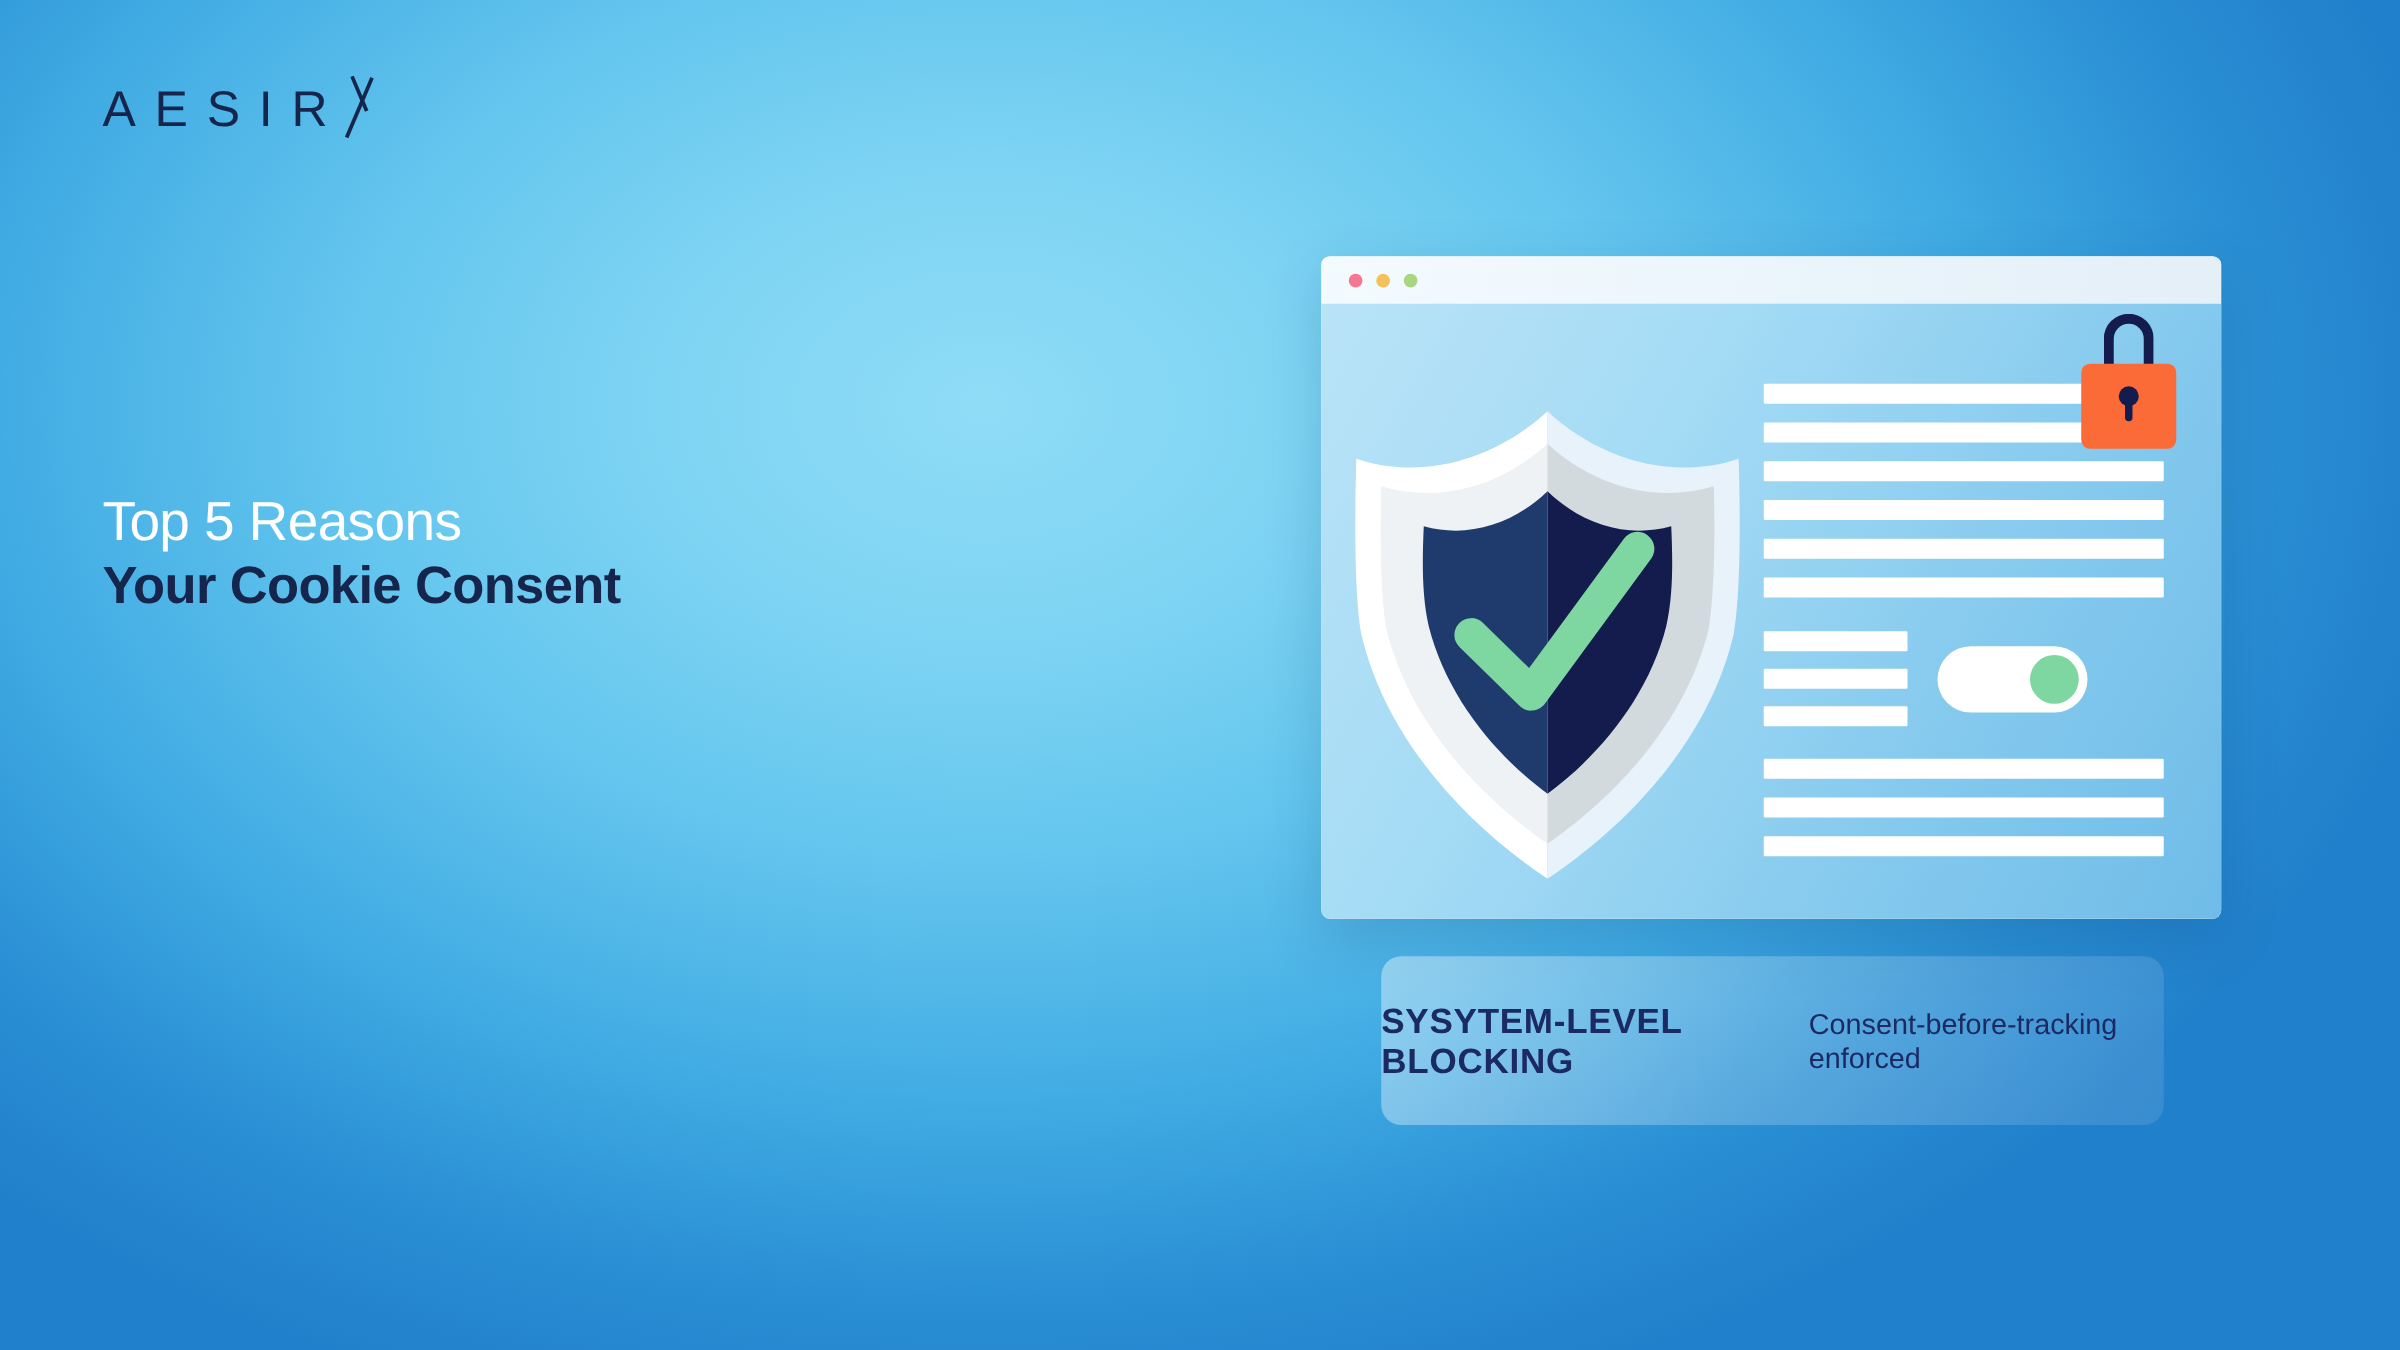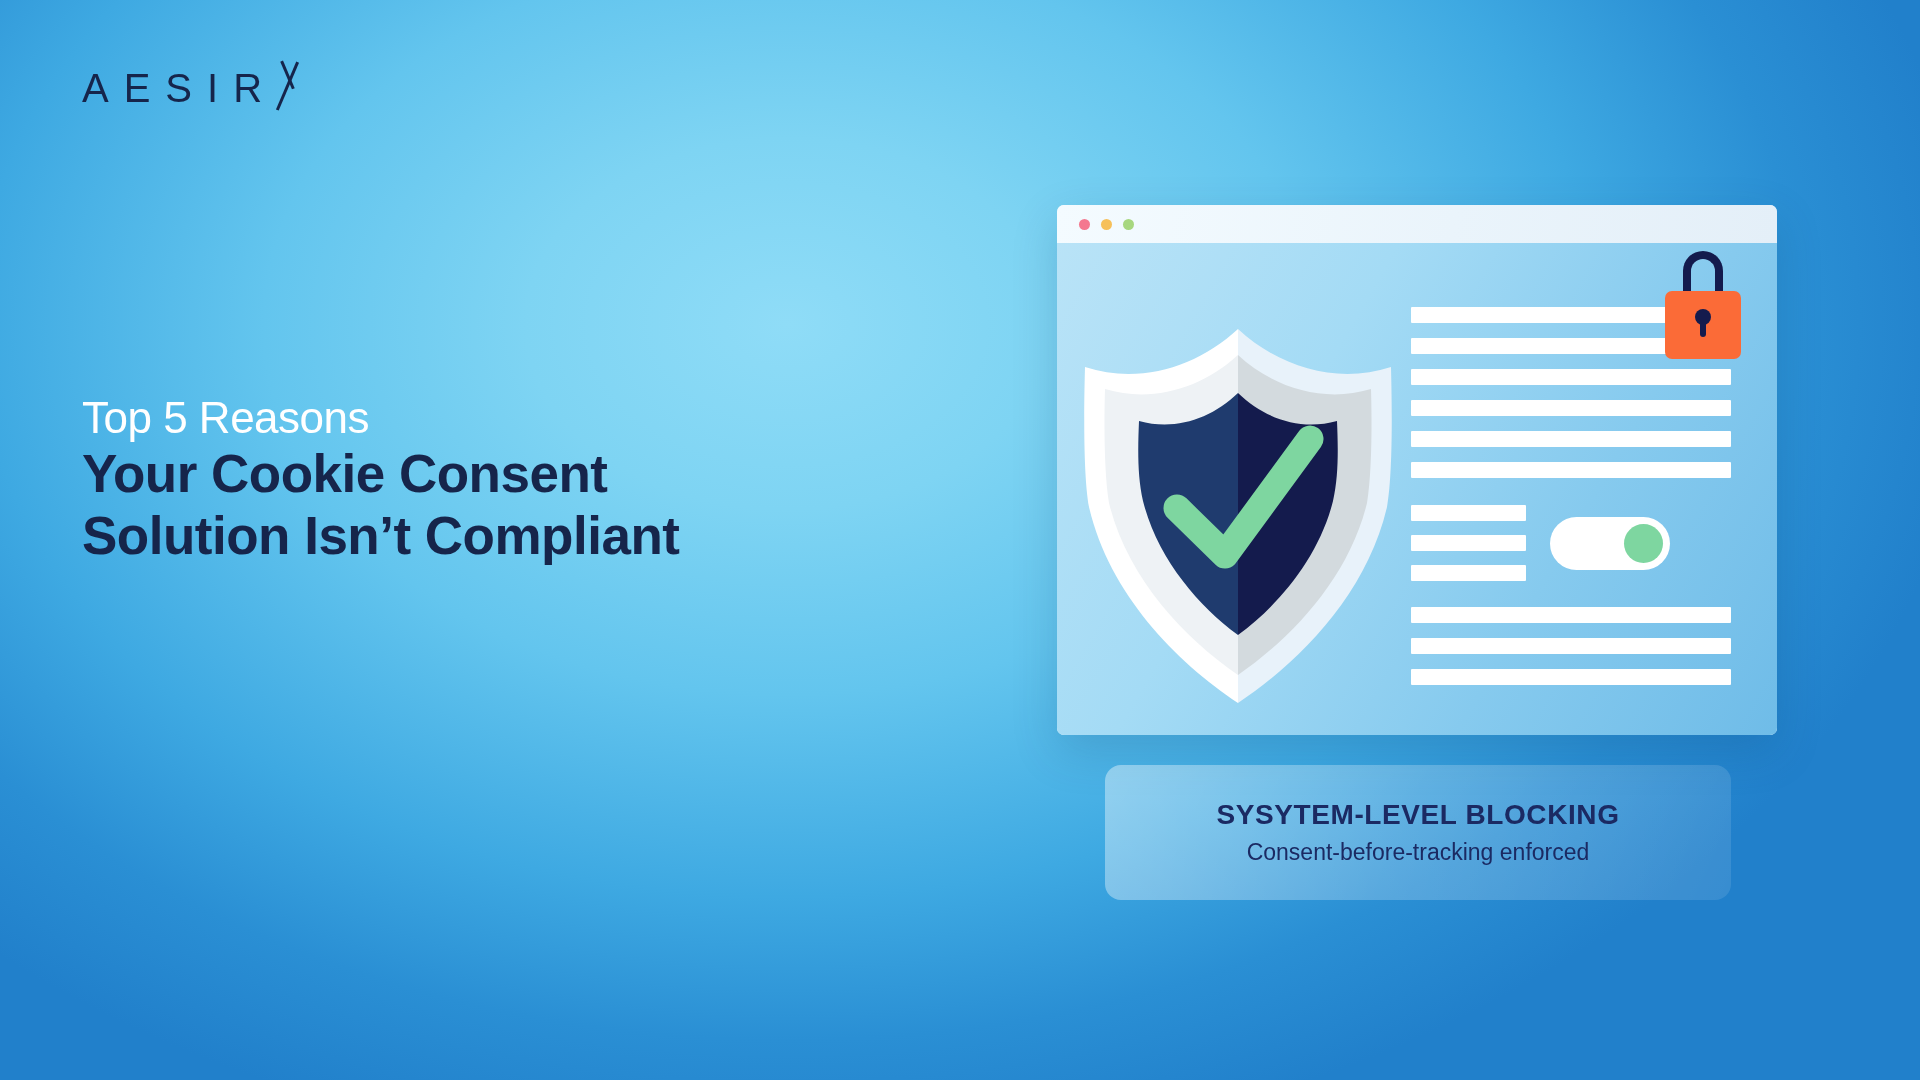--- a/index.html
+++ b/index.html
@@ -53,21 +53,21 @@
     line-height:1.17;
     letter-spacing:-0.5px;
     white-space:nowrap;
   }
   .hl-light{
     font-size:44px;
     font-weight:300;
     color:#ffffff;
   }
   .hl-bold{
-    font-size:53px;
+    font-size:42px;
     font-weight:700;
     color:#16254b;
   }
 
   
   #browser{
     position:absolute;
     left:1057px; top:205px;
     width:720px; height:530px;
     border-radius:7px;
@@ -180,21 +180,21 @@
   }
 
   
   #caption{
     position:absolute;
     left:1105px; top:765px;
     width:626px; height:135px;
     border-radius:16px;
     background:linear-gradient(115deg,rgba(255,255,255,.40) 0%,rgba(255,255,255,.22) 48%,rgba(255,255,255,.10) 100%);
     display:flex;
-    flex-direction:column;
+    flex-direction:row;
     align-items:center;
     justify-content:center;
     gap:8px;
   }
   #caption-title{
     font-size:28px;
     font-weight:700;
     letter-spacing:.6px;
     color:#1b2a63;
   }
@@ -213,21 +213,20 @@
     <div id="logo-word">AESIR</div>
     <div id="logo-mark">
       <span class="s1"></span>
       <span class="s2"></span>
     </div>
   </div>
 
   <div id="headline">
     <div class="hl-line hl-light">Top 5 Reasons</div>
     <div class="hl-line hl-bold">Your Cookie Consent</div>
-    <div class="hl-line hl-bold">Solution Isn’t Compliant</div>
   </div>
 
   <div id="browser">
 
     <div id="browser-bar">
       <span class="dot red"></span>
       <span class="dot yellow"></span>
       <span class="dot green"></span>
     </div>
 

